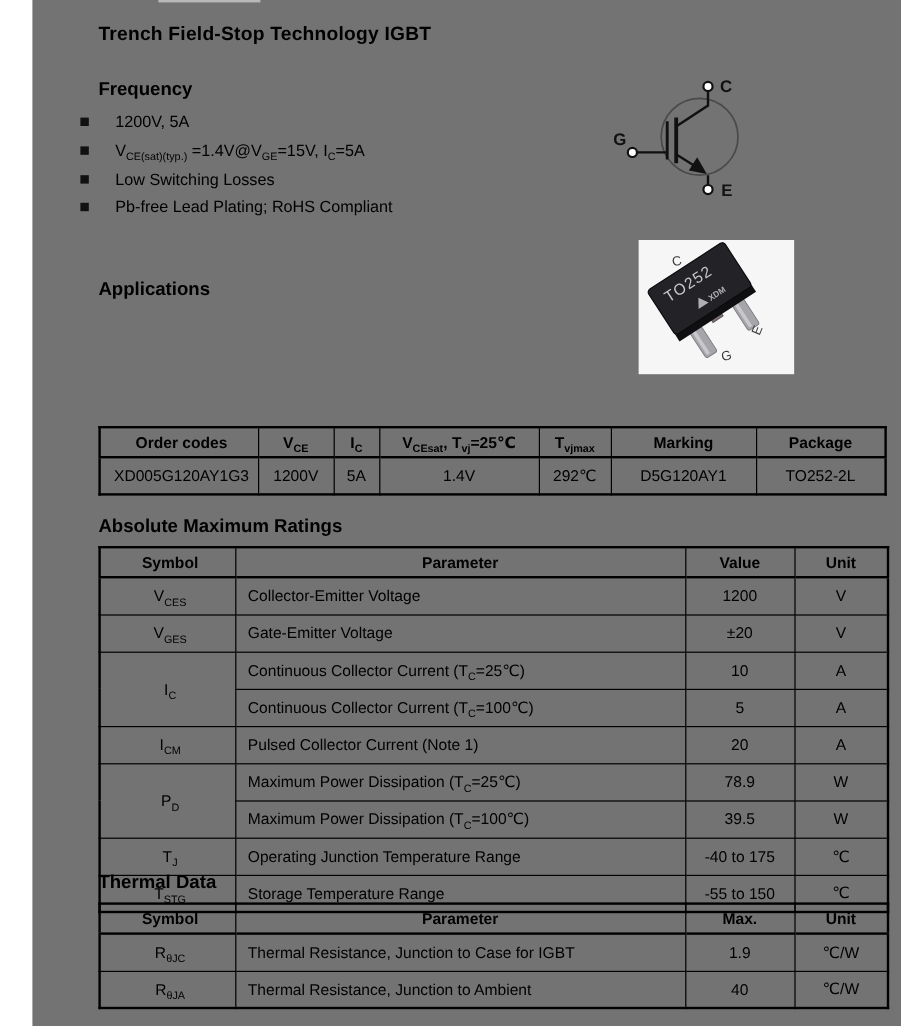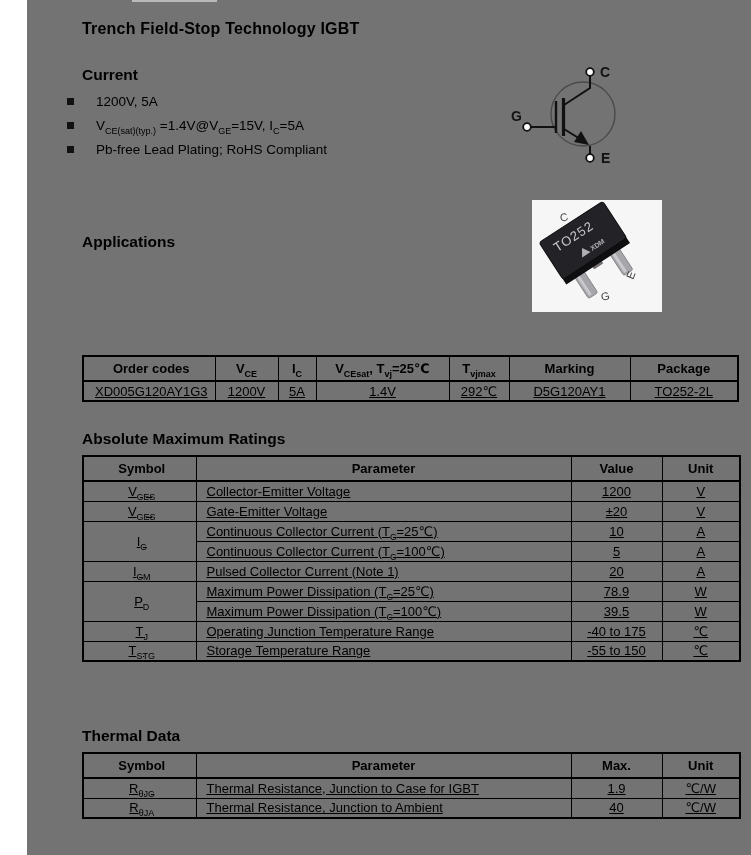--- a/index.html
+++ b/index.html
@@ -34,21 +34,21 @@
   .bullet-item { display:flex; align-items:center; height:23.7px; font-size:13.5px; }
   .applications-list .bullet-item { height:24.5px; }
   .sq { display:inline-block; width:7px; height:7px; background:#111; margin:0 22px 0 2px; flex:0 0 auto; }
   sub { font-size:9px; line-height:0; }
 
   
   table.dt { position:absolute; left:55px; border-collapse:collapse; table-layout:fixed; font-size:13px; }
   table.dt th, table.dt td { border:1px solid #000; padding:0 4px; overflow:hidden; white-space:nowrap; }
   table.dt { border:2px solid #000; }
   table.dt thead th { border-bottom:2px solid #000; font-weight:bold; height:25px; }
-  table.dt td { height:20px;text-decoration:underline; }
+  table.dt td { height:31px; }
   .al { text-align:center; padding-left:8px !important; }
   .pl { text-align:left; padding-left:10px !important; }
   .ac { text-align:center; }
   .order-table { top:355px; width:655px; }
   .order-table td { height:25px; }
   .absmax-table { top:455px; width:657px; }
   .thermal-table { top:752px; width:657px; }
   .thermal-table td { height:24.5px; }
 
   .igbt-svg { position:absolute; left:470px; top:55px; }
@@ -58,29 +58,33 @@
 </style>
 </head>
 <body>
 
 <div class="page">
 
   <div class="top-rule"></div>
 
   <h1 class="page-title">Trench Field-Stop Technology IGBT</h1>
 
-  <h2 class="section-heading features-heading">Current</h2>
+  <h2 class="section-heading features-heading">Frequency</h2>
   <ul class="bullet-list features-list">
     <li class="bullet-item">
         <span class="sq"></span>
         <span><span>1200V, 5A</span></span>
       </li>
     <li class="bullet-item">
         <span class="sq"></span>
         <span><span>V</span><sub>CE(sat)(typ.)</sub><span> =1.4V@V</span><sub>GE</sub><span>=15V, I</span><sub>C</sub><span>=5A</span></span>
+      </li>
+    <li class="bullet-item">
+        <span class="sq"></span>
+        <span><span>Low Switching Losses</span></span>
       </li>
     <li class="bullet-item">
         <span class="sq"></span>
         <span><span>Pb-free Lead Plating; RoHS Compliant</span></span>
       </li>
   </ul>
 
   <svg class="igbt-svg" width="130" height="115" viewBox="0 0 130 115">
     <circle cx="86" cy="59" r="32" fill="none" stroke="#4a4a4a" stroke-width="1.4"></circle>
     <line x1="59" y1="46" x2="59" y2="78" stroke="#111" stroke-width="2.4"></line>

